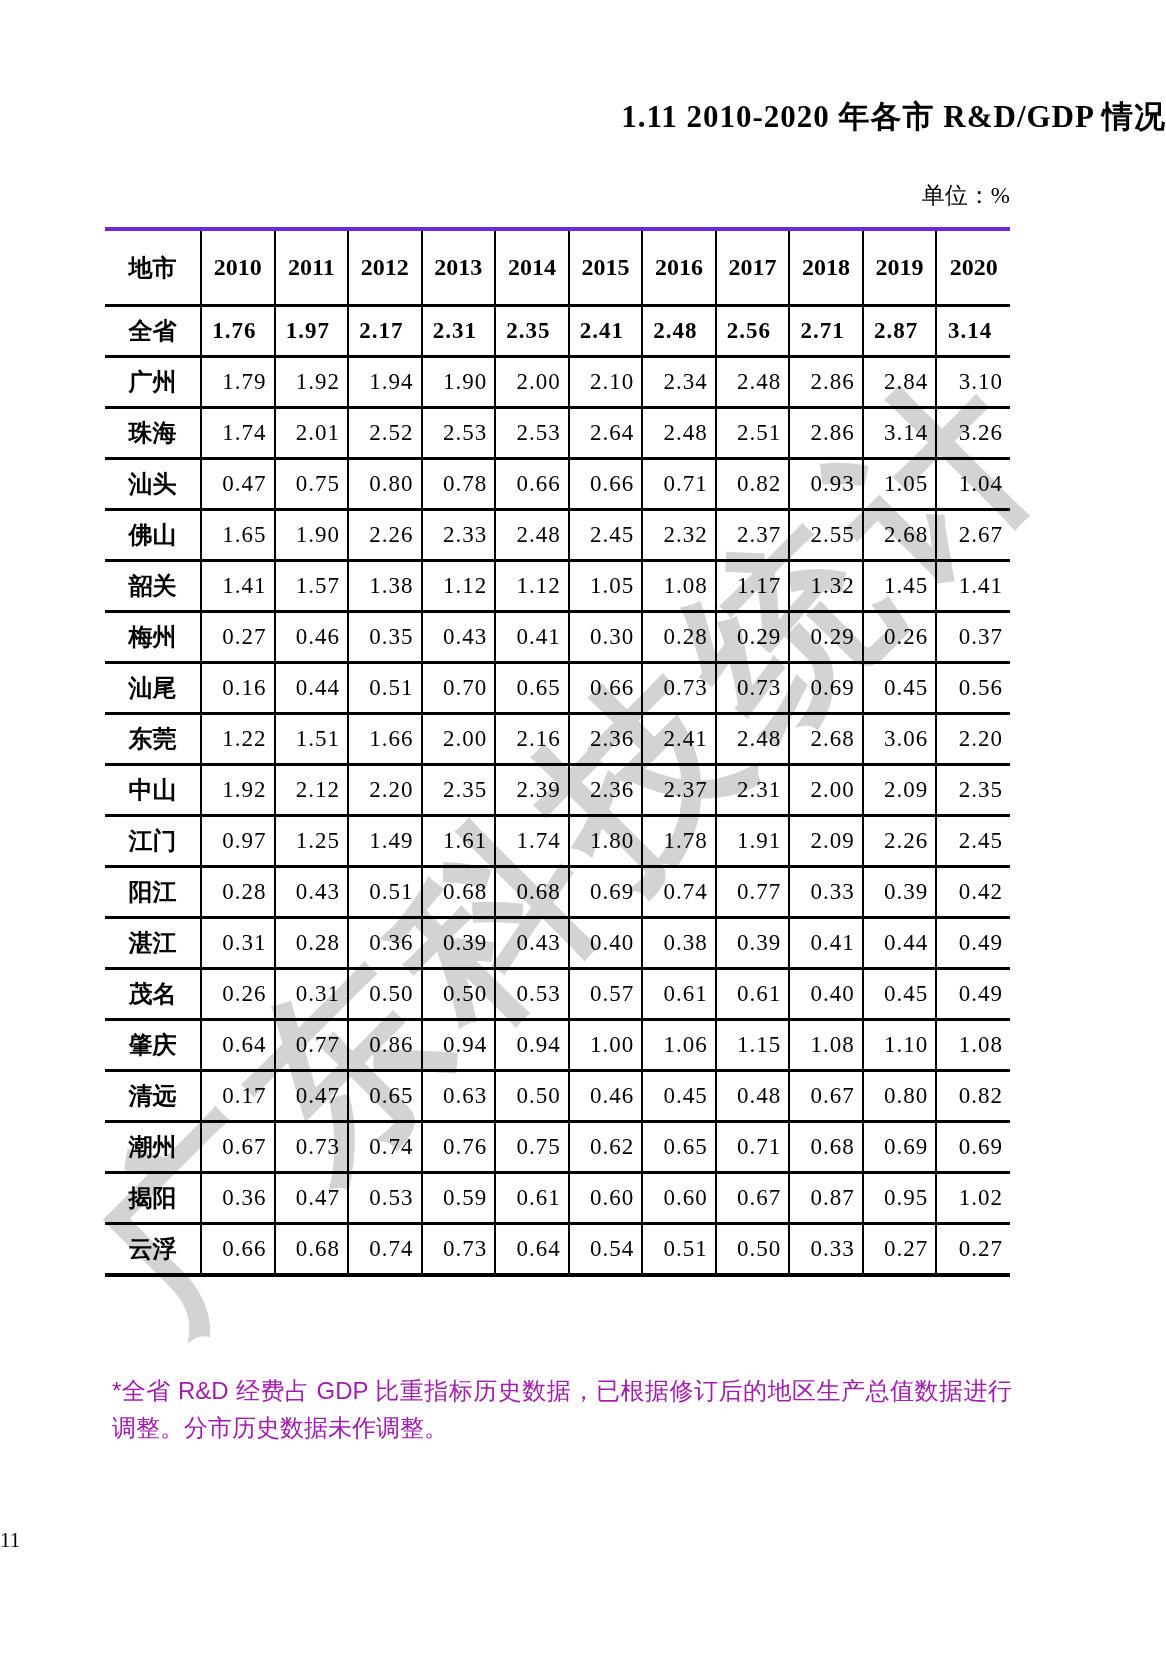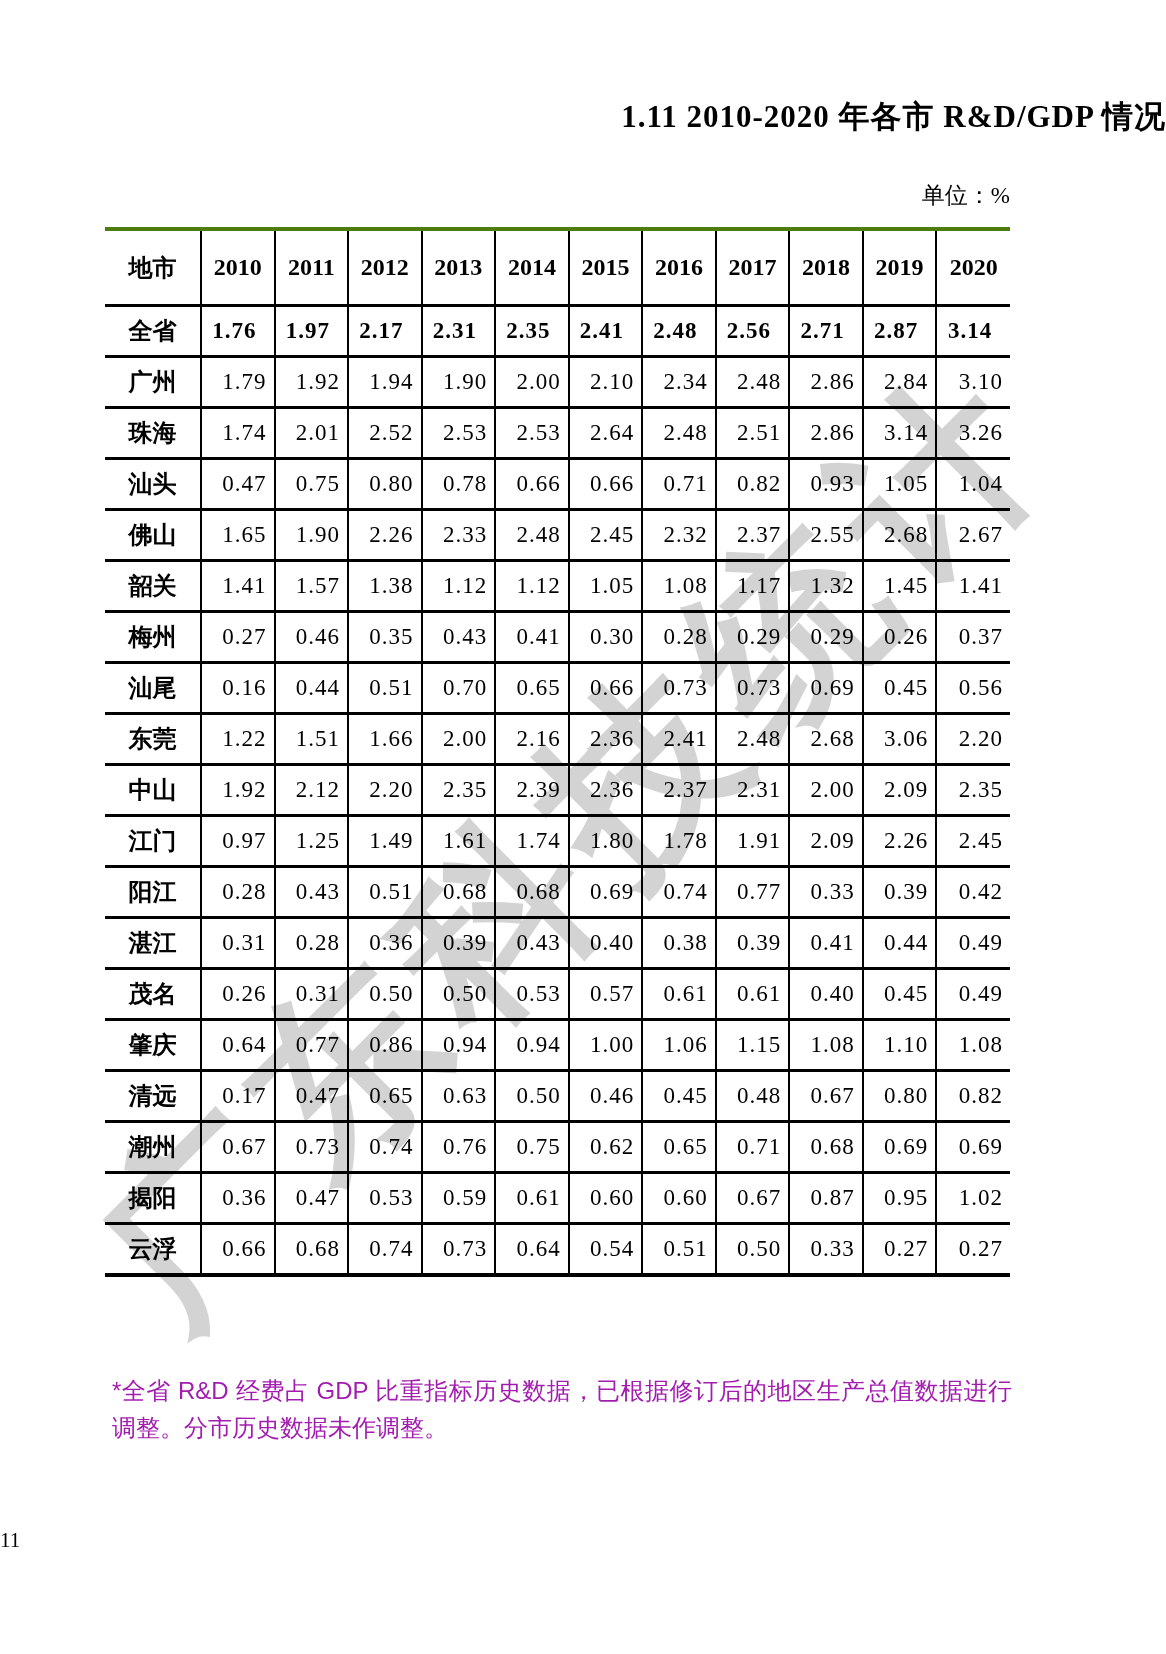--- a/index.html
+++ b/index.html
@@ -48,21 +48,21 @@
     font-size: 23px;
   }
   
   table.rd-table {
     position: absolute;
     left: 105px;
     top: 227px;
     width: 905px;
     border-collapse: collapse;
     table-layout: fixed;
-    border-top: 4px solid #4d7c0f;
+    border-top: 4px solid #6d28d9;
     border-bottom: 4px solid #000;
     font-size: 23px;
   }
   .rd-table col.c-city { width: 96px; }
   .rd-table th, .rd-table td {
     border-left: 2px solid #000;
     padding: 0;
     overflow: hidden;
     white-space: nowrap;
   }

